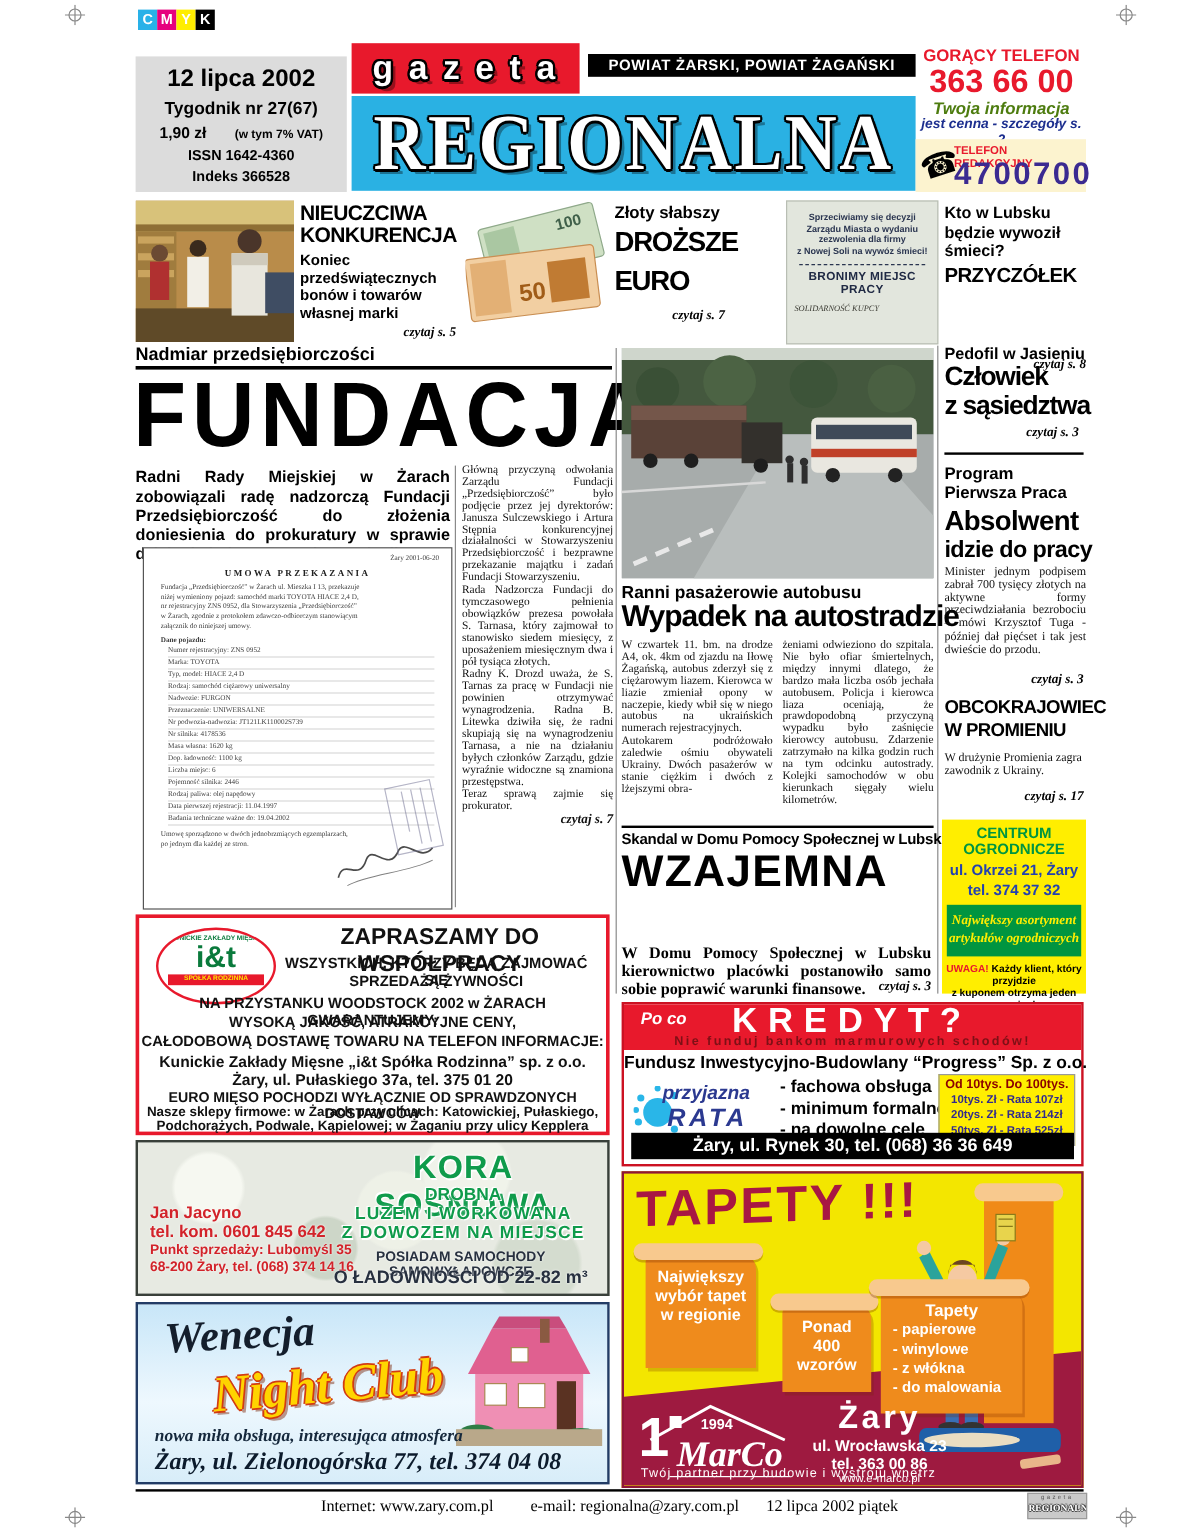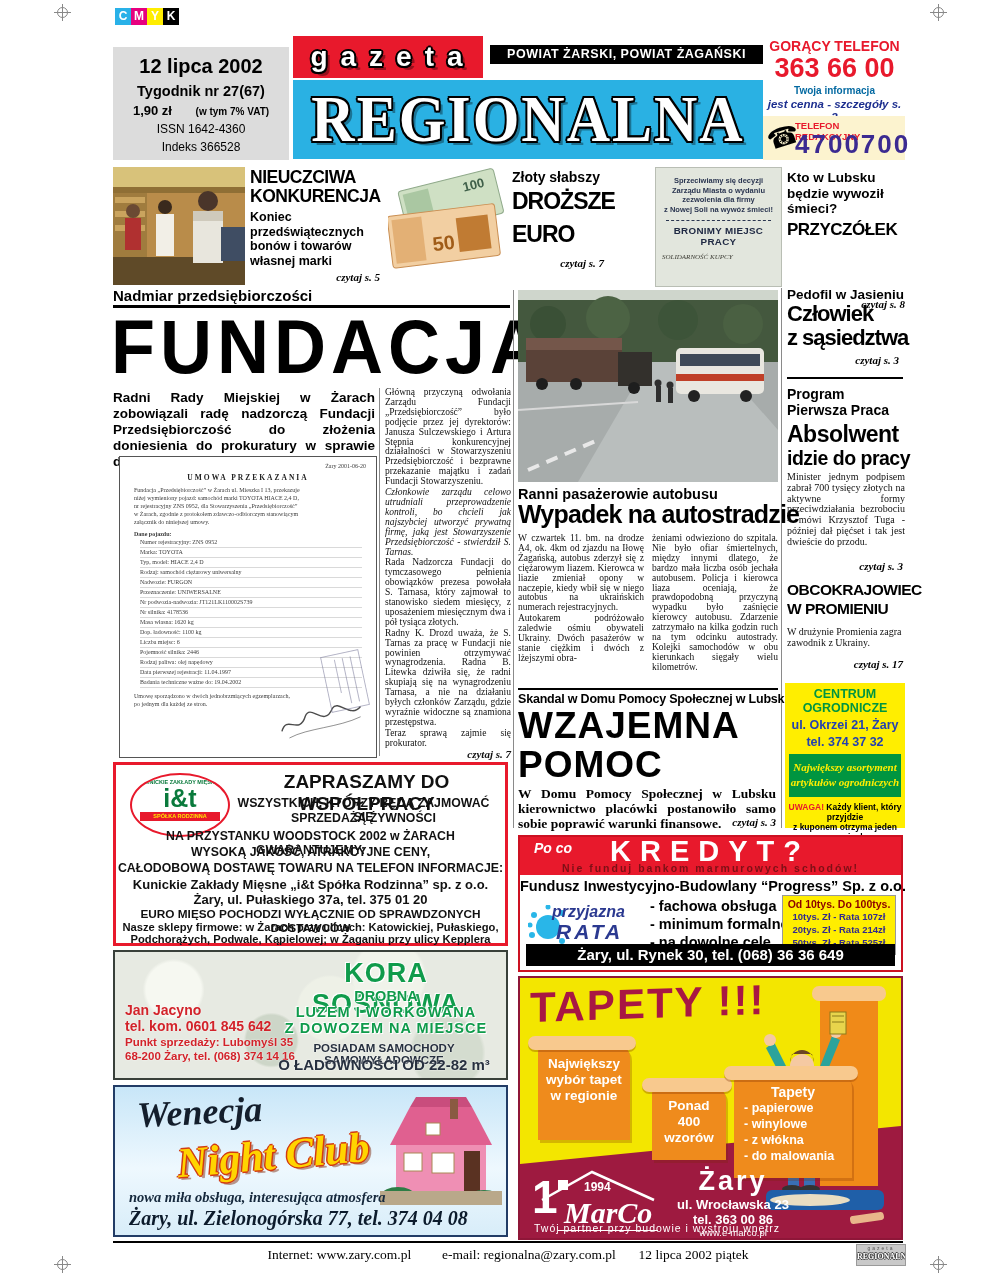--- a/index.html
+++ b/index.html
@@ -8,21 +8,21 @@
   .abs{position:absolute;}
   
   .cmyk{display:flex;}
   .cmyk span{width:16px;height:17px;font:bold 12px/17px "Liberation Sans",sans-serif;text-align:center;color:#fff;}
   
   .infobox{background:#dcdcdc;text-align:center;}
   .infobox .d1{font-size:20px;font-weight:bold;margin-top:8px;}
   .infobox .d2{font-size:14.5px;font-weight:bold;margin-top:5px;}
   .infobox .d3{font-size:13px;font-weight:bold;margin-top:4px;}
   .infobox .d3 small{font-size:10px;margin-left:20px;}
-  .infobox .d4{font-size:12px;font-weight:normal;margin-top:4px;}
+  .infobox .d4{font-size:12px;font-weight:bold;margin-top:4px;}
   .outline-white{color:#fff;text-shadow:-2px 0 #000,2px 0 #000,0 -2px #000,0 2px #000,
     -1.5px -1.5px #000,1.5px -1.5px #000,-1.5px 1.5px #000,1.5px 1.5px #000,4px 4px 0 rgba(0,0,0,.35);}
   .masthead-main{font-family:"Liberation Serif",serif;font-weight:900;font-size:60px;line-height:79px;
     text-align:center;letter-spacing:2px;transform:scaleY(1.1);transform-origin:center;}
   
   .kick{font-weight:bold;font-size:14px;line-height:15px;}
   .read{font-family:"Liberation Serif",serif;font-style:italic;font-weight:bold;font-size:11px;text-align:right;}
   .serifbody{font-family:"Liberation Serif",serif;font-size:9.5px;line-height:9.9px;text-align:justify;color:#101010;}
   .serifbody p{margin:0 0 1px 0;}
   .hl{font-weight:bold;letter-spacing:-0.5px;}
@@ -115,21 +115,21 @@
   <div class="abs" style="left:490px;top:45px;width:273px;height:19px;background:#000;color:#fff;font-weight:bold;font-size:12.5px;line-height:19px;text-align:center;letter-spacing:0.5px">
     <span>POWIAT ŻARSKI, POWIAT ŻAGAŃSKI</span>
   </div>
   <div class="abs" style="left:293px;top:80px;width:470px;height:79px;background:#2ab1e3">
     <div class="masthead-main outline-white">REGIONALNA</div>
   </div>
 
   <div class="abs" style="left:764px;top:38px;width:141px;text-align:center">
     <div style="color:#e8192c;font-weight:800;font-size:14px">GORĄCY TELEFON</div>
     <div style="color:#e8192c;font-weight:800;font-size:27px;line-height:29px">363 66 00</div>
-    <div style="color:#0369a1;font-weight:bold;font-size:10px;line-height:15px">Twoja informacja</div>
+    <div style="color:#4d7c0f;font-weight:bold;font-style:italic;font-size:14px;line-height:15px">Twoja informacja</div>
     <div style="color:#1d2f8f;font-weight:bold;font-style:italic;font-size:11.5px;line-height:13px">jest cenna - szczegóły s. 2</div>
   </div>
   <div class="abs" style="left:763px;top:116px;width:142px;height:44px;background:#fcf3cf">
     <span style="position:absolute;left:4px;top:6px;font-size:26px;transform:rotate(-18deg)">☎</span>
     <div style="position:absolute;left:32px;top:4px;color:#e8192c;font-weight:800;font-size:9.5px">TELEFON REDAKCYJNY</div>
     <div style="position:absolute;left:32px;top:13px;color:#3b2a91;font-weight:800;font-size:26px;letter-spacing:2px">4700700</div>
   </div>
 
   <svg class="abs" style="left:113px;top:167px" width="132" height="118" viewBox="0 0 132 118">
     <rect width="132" height="118" fill="#b98c4a"></rect>
@@ -202,21 +202,20 @@
 
   <div class="abs" style="left:113px;top:287px;font-weight:800;font-size:15px">Nadmiar przedsiębiorczości</div>
   <div class="abs" style="left:113px;top:305px;width:397px;height:2.5px;background:#000"></div>
   <div class="abs" style="left:111px;top:306px;width:400px;font-weight:800;font-size:72px;line-height:76px;letter-spacing:5px;transform:scaleY(1.06);transform-origin:top left">FUNDACJA</div>
   <div class="abs" style="left:113px;top:390px;width:262px;font-weight:bold;font-size:13.5px;line-height:16px;text-align:justify">Radni Rady Miejskiej w Żarach zobowiązali radę nadzorczą Fundacji Przedsiębiorczość do złożenia doniesienia do prokuratury w sprawie działania byłego Zarządu Fundacji</div>
 
   <div class="abs vrule" style="left:379px;top:388px;height:368px"></div>
 
   <div class="abs serifbody" style="left:385px;top:388px;width:126px;height:372px">
     <p>Główną przyczyną odwołania Zarządu Fundacji „Przedsiębiorczość” było podjęcie przez jej dyrektorów: Janusza Sulczewskiego i Artura Stępnia konkurencyjnej działalności w Stowarzyszeniu Przedsiębiorczość i bezprawne przekazanie majątku i zadań Fundacji Stowarzyszeniu.</p>
-    <p style="font-style:italic">Członkowie zarządu celowo utrudniali przeprowadzenie kontroli, bo chcieli jak najszybciej utworzyć prywatną firmę, jaką jest Stowarzyszenie Przedsiębiorczość - stwierdził S. Tarnas.</p>
     <p>Rada Nadzorcza Fundacji do tymczasowego pełnienia obowiązków prezesa powołała S. Tarnasa, który zajmował to stanowisko siedem miesięcy, z uposażeniem miesięcznym dwa i pół tysiąca złotych.</p>
     <p>Radny K. Drozd uważa, że S. Tarnas za pracę w Fundacji nie powinien otrzymywać wynagrodzenia. Radna B. Litewka dziwiła się, że radni skupiają się na wynagrodzeniu Tarnasa, a nie na działaniu byłych członków Zarządu, gdzie wyraźnie widoczne są znamiona przestępstwa.</p>
     <p>Teraz sprawą zajmie się prokurator.</p>
     <div class="read">czytaj s. 7</div>
   </div>
 
   <div class="abs contract" style="left:119px;top:456px;width:256px;height:300px">
     <div class="c-date">Żary 2001-06-20</div>
     <div class="c-title">UMOWA PRZEKAZANIA</div>
     <div style="height:4px"></div>
@@ -294,21 +293,20 @@
     <p>Autokarem podróżowało zaledwie ośmiu obywateli Ukrainy. Dwóch pasażerów w stanie ciężkim i dwóch z lżejszymi obra-</p>
   </div>
   <div class="abs serifbody" style="left:652px;top:534px;width:126px;height:152px">
     <p>żeniami odwieziono do szpitala. Nie było ofiar śmiertelnych, między innymi dlatego, że bardzo mała liczba osób jechała autobusem. Policja i kierowca liaza oceniają, że prawdopodobną przyczyną wypadku było zaśnięcie kierowcy autobusu. Zdarzenie zatrzymało na kilka godzin ruch na tym odcinku autostrady. Kolejki samochodów w obu kierunkach sięgały wielu kilometrów.</p>
   </div>
 
   <div class="abs" style="left:518px;top:688px;width:260px;height:1.5px;background:#000"></div>
   <div class="abs" style="left:518px;top:692px;width:262px;font-weight:800;font-size:12.5px;white-space:nowrap;letter-spacing:-0.2px">Skandal w Domu Pomocy Społecznej w Lubsku</div>
   <div class="abs hl" style="left:518px;top:706px;font-size:37px;line-height:39px;letter-spacing:1px">
     <div>WZAJEMNA</div>
-    <div>POMOC</div>
   </div>
   <div class="abs" style="left:518px;top:786px;width:258px;font-family:'Liberation Serif',serif;font-weight:bold;font-size:13.5px;line-height:15px;text-align:justify">W Domu Pomocy Społecznej w Lubsku kierownictwo placówki postanowiło samo sobie poprawić warunki finansowe.</div>
   <div class="abs read" style="left:658px;top:816px;width:118px">czytaj s. 3</div>
 
   <div class="abs" style="left:787px;top:287px;font-weight:800;font-size:13.5px">Pedofil w Jasieniu</div>
   <div class="abs hl" style="left:787px;top:302px;font-size:22px;line-height:24px;letter-spacing:-1px">
     <div>Człowiek</div>
     <div>z sąsiedztwa</div>
   </div>
   <div class="abs read" style="left:787px;top:354px;width:112px">czytaj s. 3</div>

